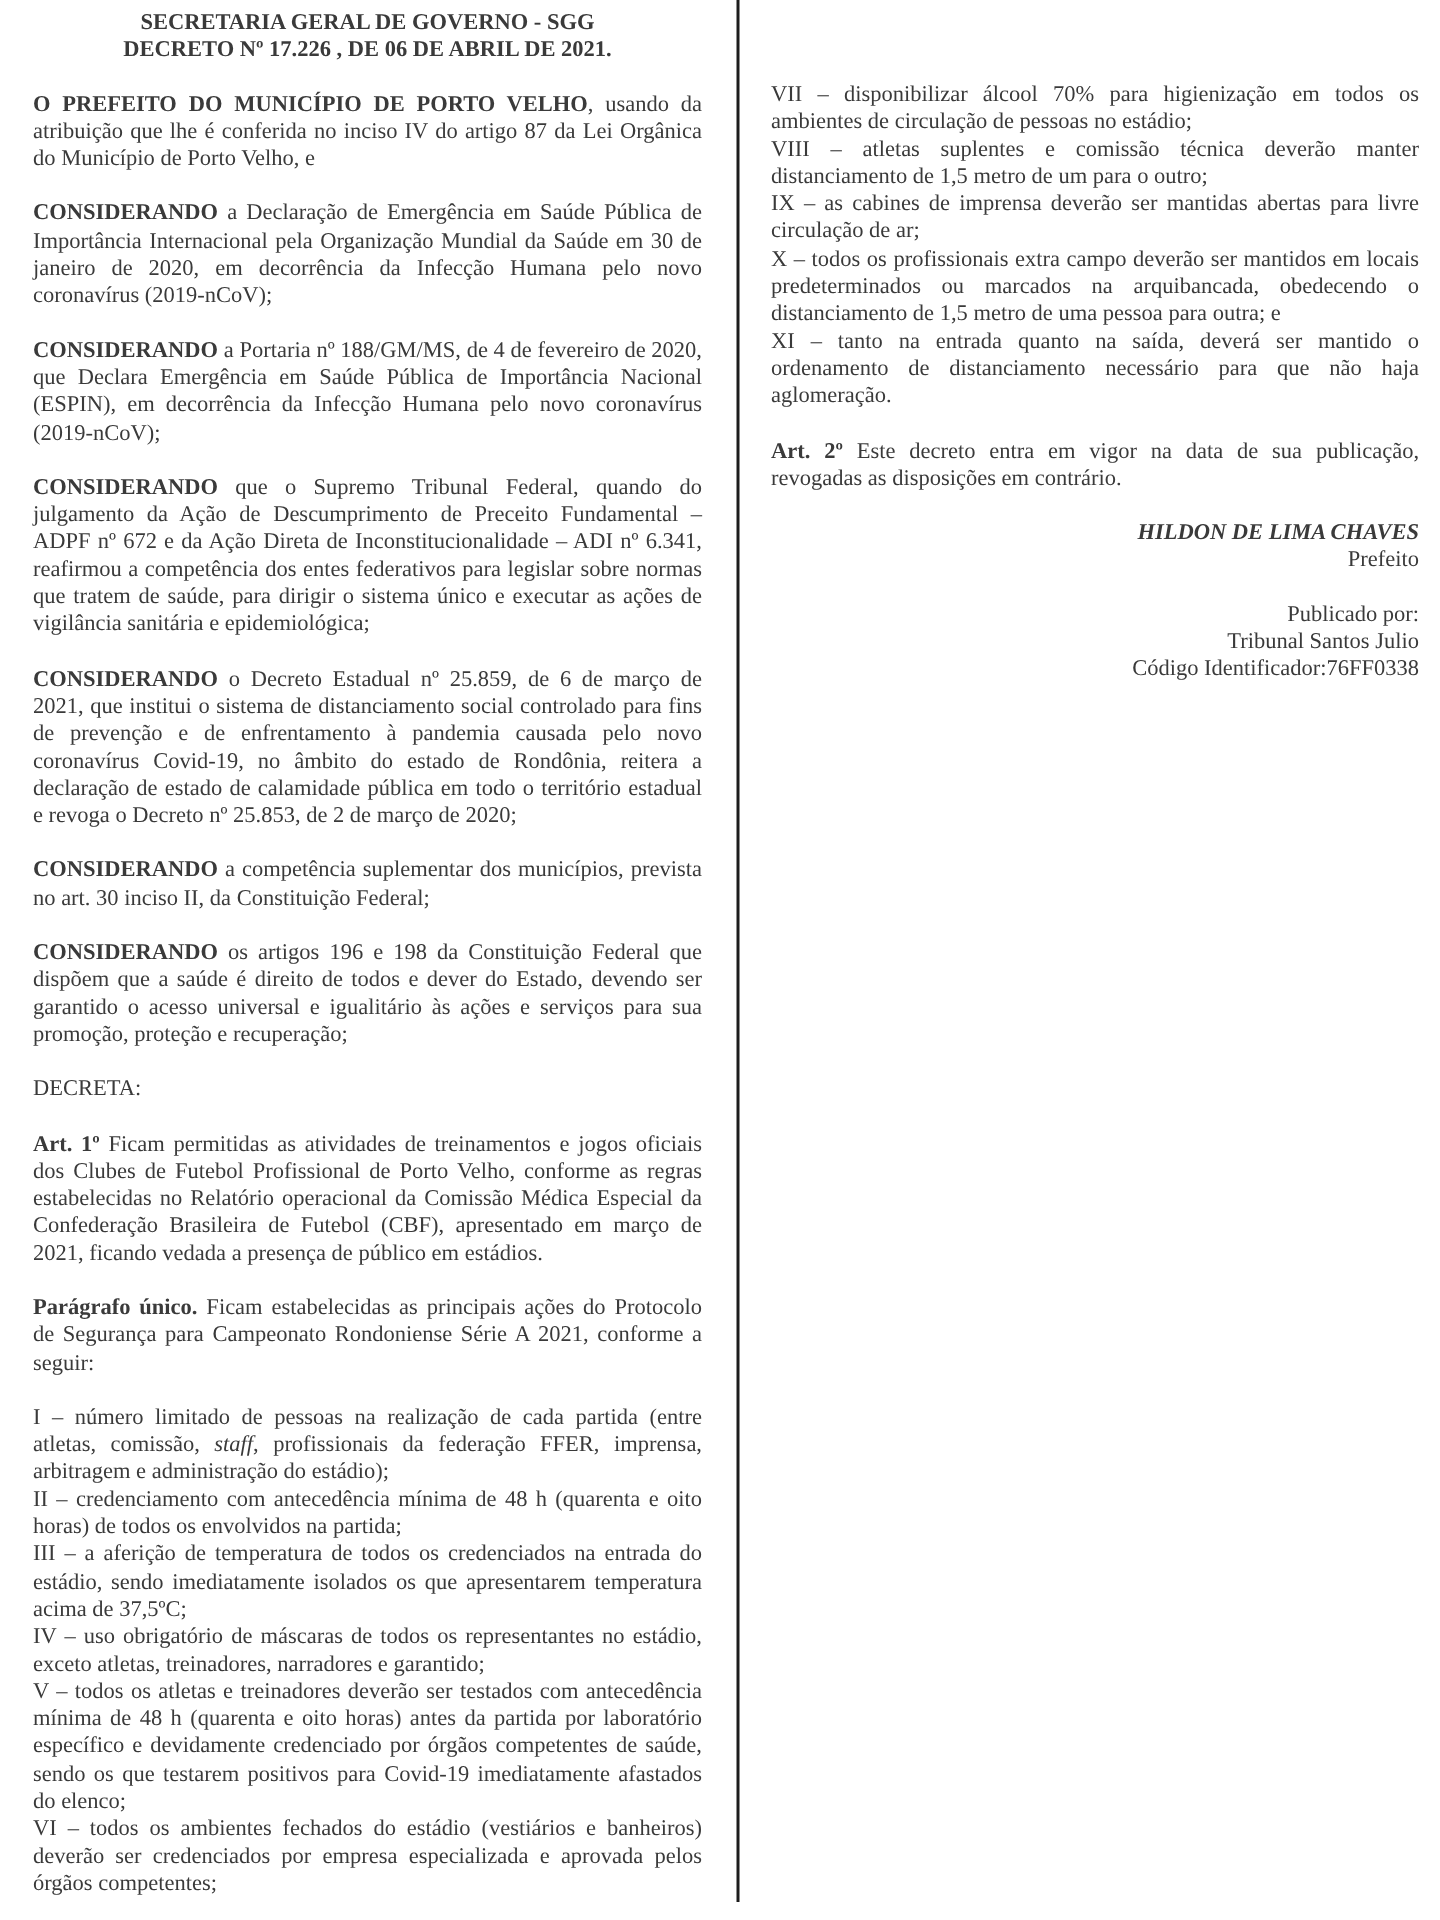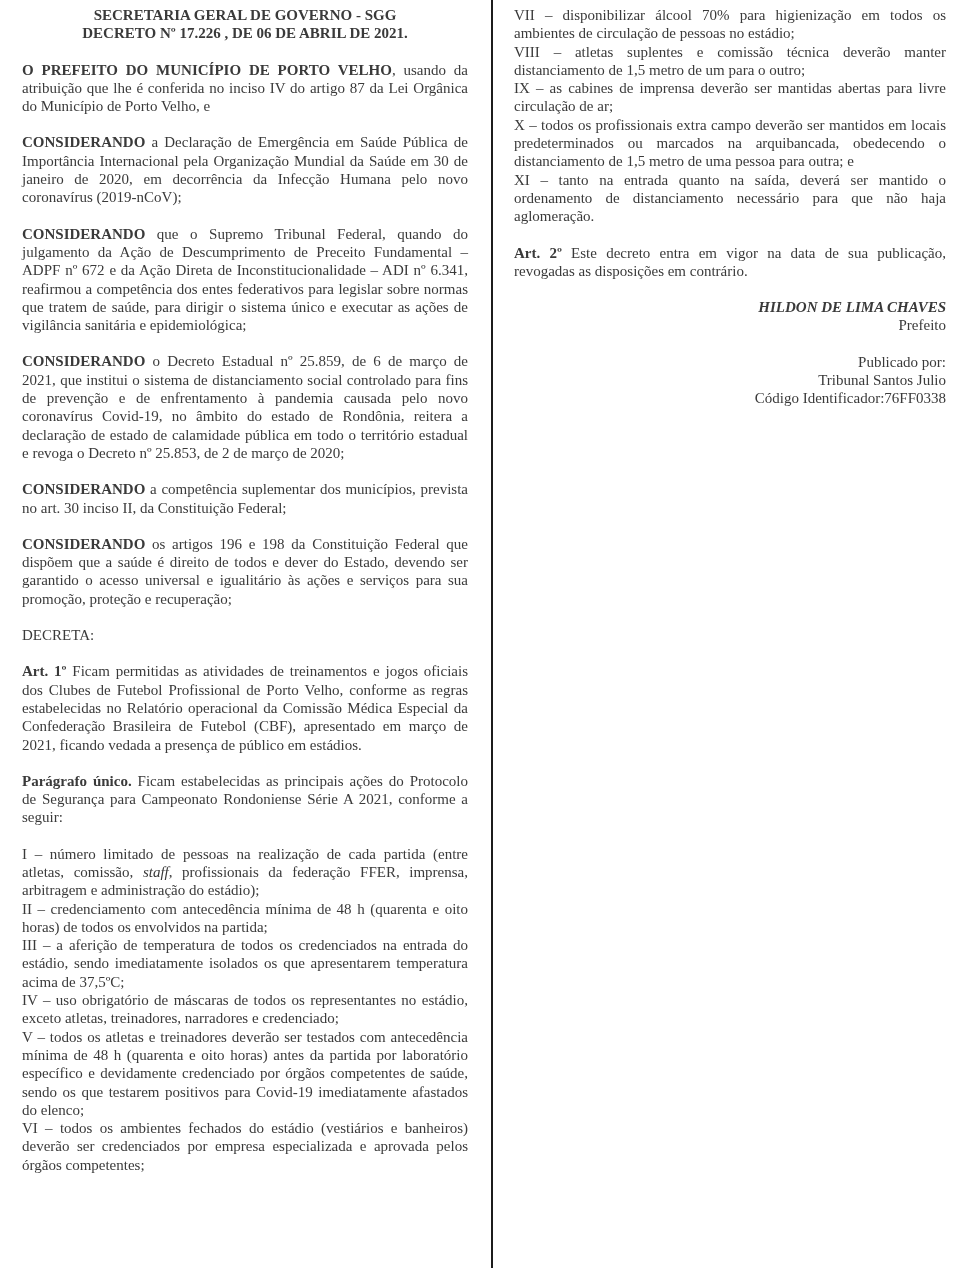--- a/index.html
+++ b/index.html
@@ -89,49 +89,50 @@
 
     <div class="doc-title">
       <div>SECRETARIA GERAL DE GOVERNO - SGG</div>
       <div>DECRETO Nº 17.226 , DE 06 DE ABRIL DE 2021.</div>
     </div>
 
     <p class="para"><span class="lead">O PREFEITO DO MUNICÍPIO DE PORTO VELHO</span><span>, usando da atribuição que lhe é conferida no inciso IV do artigo 87 da Lei Orgânica do Município de Porto Velho, e</span></p>
 
     <p class="para"><span class="lead">CONSIDERANDO</span><span> a Declaração de Emergência em Saúde Pública de Importância Internacional pela Organização Mundial da Saúde em 30 de janeiro de 2020, em decorrência da Infecção Humana pelo novo coronavírus (2019-nCoV);</span></p>
 
+    <p class="para"><span class="lead">CONSIDERANDO</span><span> a Portaria nº 188/GM/MS, de 4 de fevereiro de 2020, que Declara Emergência em Saúde Pública de Importância Nacional (ESPIN), em decorrência da Infecção Humana pelo novo coronavírus (2019-nCoV);</span></p>
 
     <p class="para"><span class="lead">CONSIDERANDO</span><span> que o Supremo Tribunal Federal, quando do julgamento da Ação de Descumprimento de Preceito Fundamental – ADPF nº 672 e da Ação Direta de Inconstitucionalidade – ADI nº 6.341, reafirmou a competência dos entes federativos para legislar sobre normas que tratem de saúde, para dirigir o sistema único e executar as ações de vigilância sanitária e epidemiológica;</span></p>
 
     <p class="para"><span class="lead">CONSIDERANDO</span><span> o Decreto Estadual nº 25.859, de 6 de março de 2021, que institui o sistema de distanciamento social controlado para fins de prevenção e de enfrentamento à pandemia causada pelo novo coronavírus Covid-19, no âmbito do estado de Rondônia, reitera a declaração de estado de calamidade pública em todo o território estadual e revoga o Decreto nº 25.853, de 2 de março de 2020;</span></p>
 
     <p class="para"><span class="lead">CONSIDERANDO</span><span> a competência suplementar dos municípios, prevista no art. 30 inciso II, da Constituição Federal;</span></p>
 
     <p class="para"><span class="lead">CONSIDERANDO</span><span> os artigos 196 e 198 da Constituição Federal que dispõem que a saúde é direito de todos e dever do Estado, devendo ser garantido o acesso universal e igualitário às ações e serviços para sua promoção, proteção e recuperação;</span></p>
 
     <p class="para bold">DECRETA:</p>
 
     <p class="para"><span class="lead">Art. 1º</span><span> Ficam permitidas as atividades de treinamentos e jogos oficiais dos Clubes de Futebol Profissional de Porto Velho, conforme as regras estabelecidas no Relatório operacional da Comissão Médica Especial da Confederação Brasileira de Futebol (CBF), apresentado em março de 2021, ficando vedada a presença de público em estádios.</span></p>
 
     <p class="para"><span class="lead">Parágrafo único.</span><span> Ficam estabelecidas as principais ações do Protocolo de Segurança para Campeonato Rondoniense Série A 2021, conforme a seguir:</span></p>
 
     <div class="list-block">
       <div><span>I – número limitado de pessoas na realização de cada partida (entre atletas, comissão, </span><span class="italic">staff</span><span>, profissionais da federação FFER, imprensa, arbitragem e administração do estádio);</span></div>
       <div>II – credenciamento com antecedência mínima de 48 h (quarenta e oito horas) de todos os envolvidos na partida;</div>
       <div>III – a aferição de temperatura de todos os credenciados na entrada do estádio, sendo imediatamente isolados os que apresentarem temperatura acima de 37,5ºC;</div>
-      <div>IV – uso obrigatório de máscaras de todos os representantes no estádio, exceto atletas, treinadores, narradores e credenciado;</div>
+      <div>IV – uso obrigatório de máscaras de todos os representantes no estádio, exceto atletas, treinadores, narradores e garantido;</div>
       <div>V – todos os atletas e treinadores deverão ser testados com antecedência mínima de 48 h (quarenta e oito horas) antes da partida por laboratório específico e devidamente credenciado por órgãos competentes de saúde, sendo os que testarem positivos para Covid-19 imediatamente afastados do elenco;</div>
       <div>VI – todos os ambientes fechados do estádio (vestiários e banheiros) deverão ser credenciados por empresa especializada e aprovada pelos órgãos competentes;</div>
     </div>
 
   </div>
 
   <div class="col col-right">
 
-    <div class="list-block" style="margin-bottom: 18px;">
+    <div class="list-block" style="margin-bottom: 18px; margin-top: 48px;">
       <div>VII – disponibilizar álcool 70% para higienização em todos os ambientes de circulação de pessoas no estádio;</div>
       <div>VIII – atletas suplentes e comissão técnica deverão manter distanciamento de 1,5 metro de um para o outro;</div>
       <div>IX – as cabines de imprensa deverão ser mantidas abertas para livre circulação de ar;</div>
       <div>X – todos os profissionais extra campo deverão ser mantidos em locais predeterminados ou marcados na arquibancada, obedecendo o distanciamento de 1,5 metro de uma pessoa para outra; e</div>
       <div>XI – tanto na entrada quanto na saída, deverá ser mantido o ordenamento de distanciamento necessário para que não haja aglomeração.</div>
     </div>
 
     <p class="para"><span class="lead">Art. 2º</span><span> Este decreto entra em vigor na data de sua publicação, revogadas as disposições em contrário.</span></p>
 
     <div class="signature">

